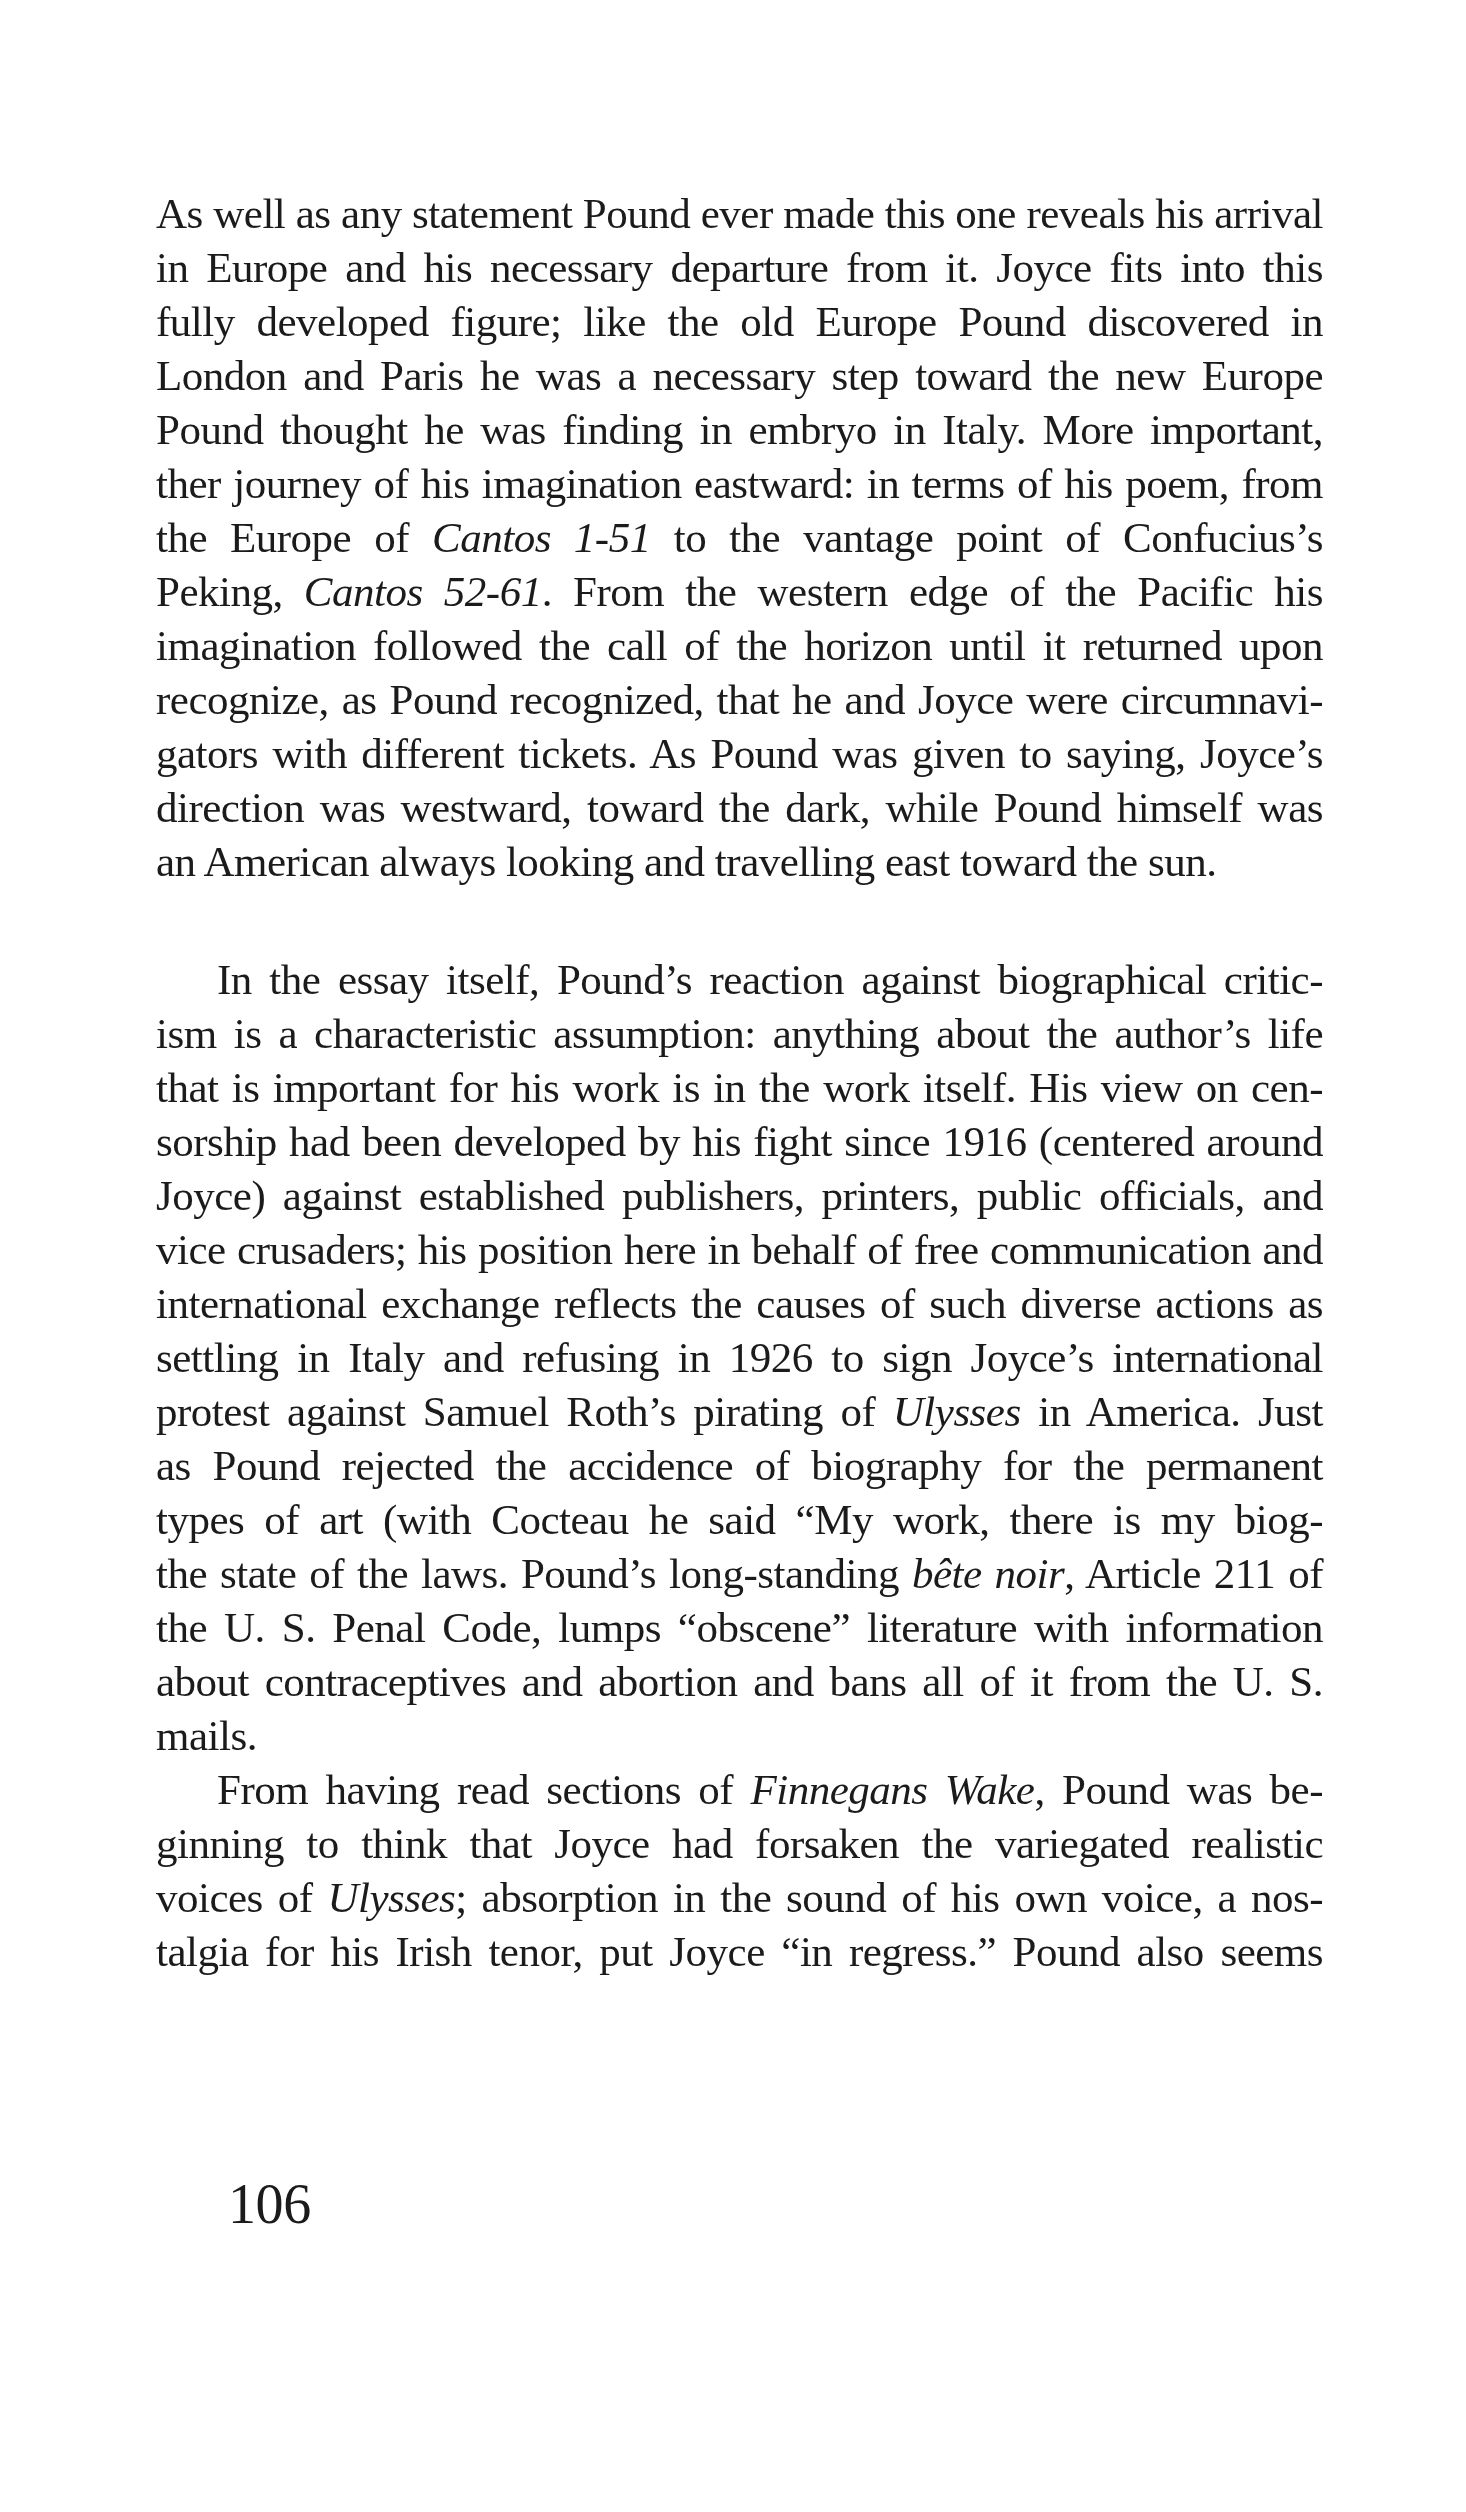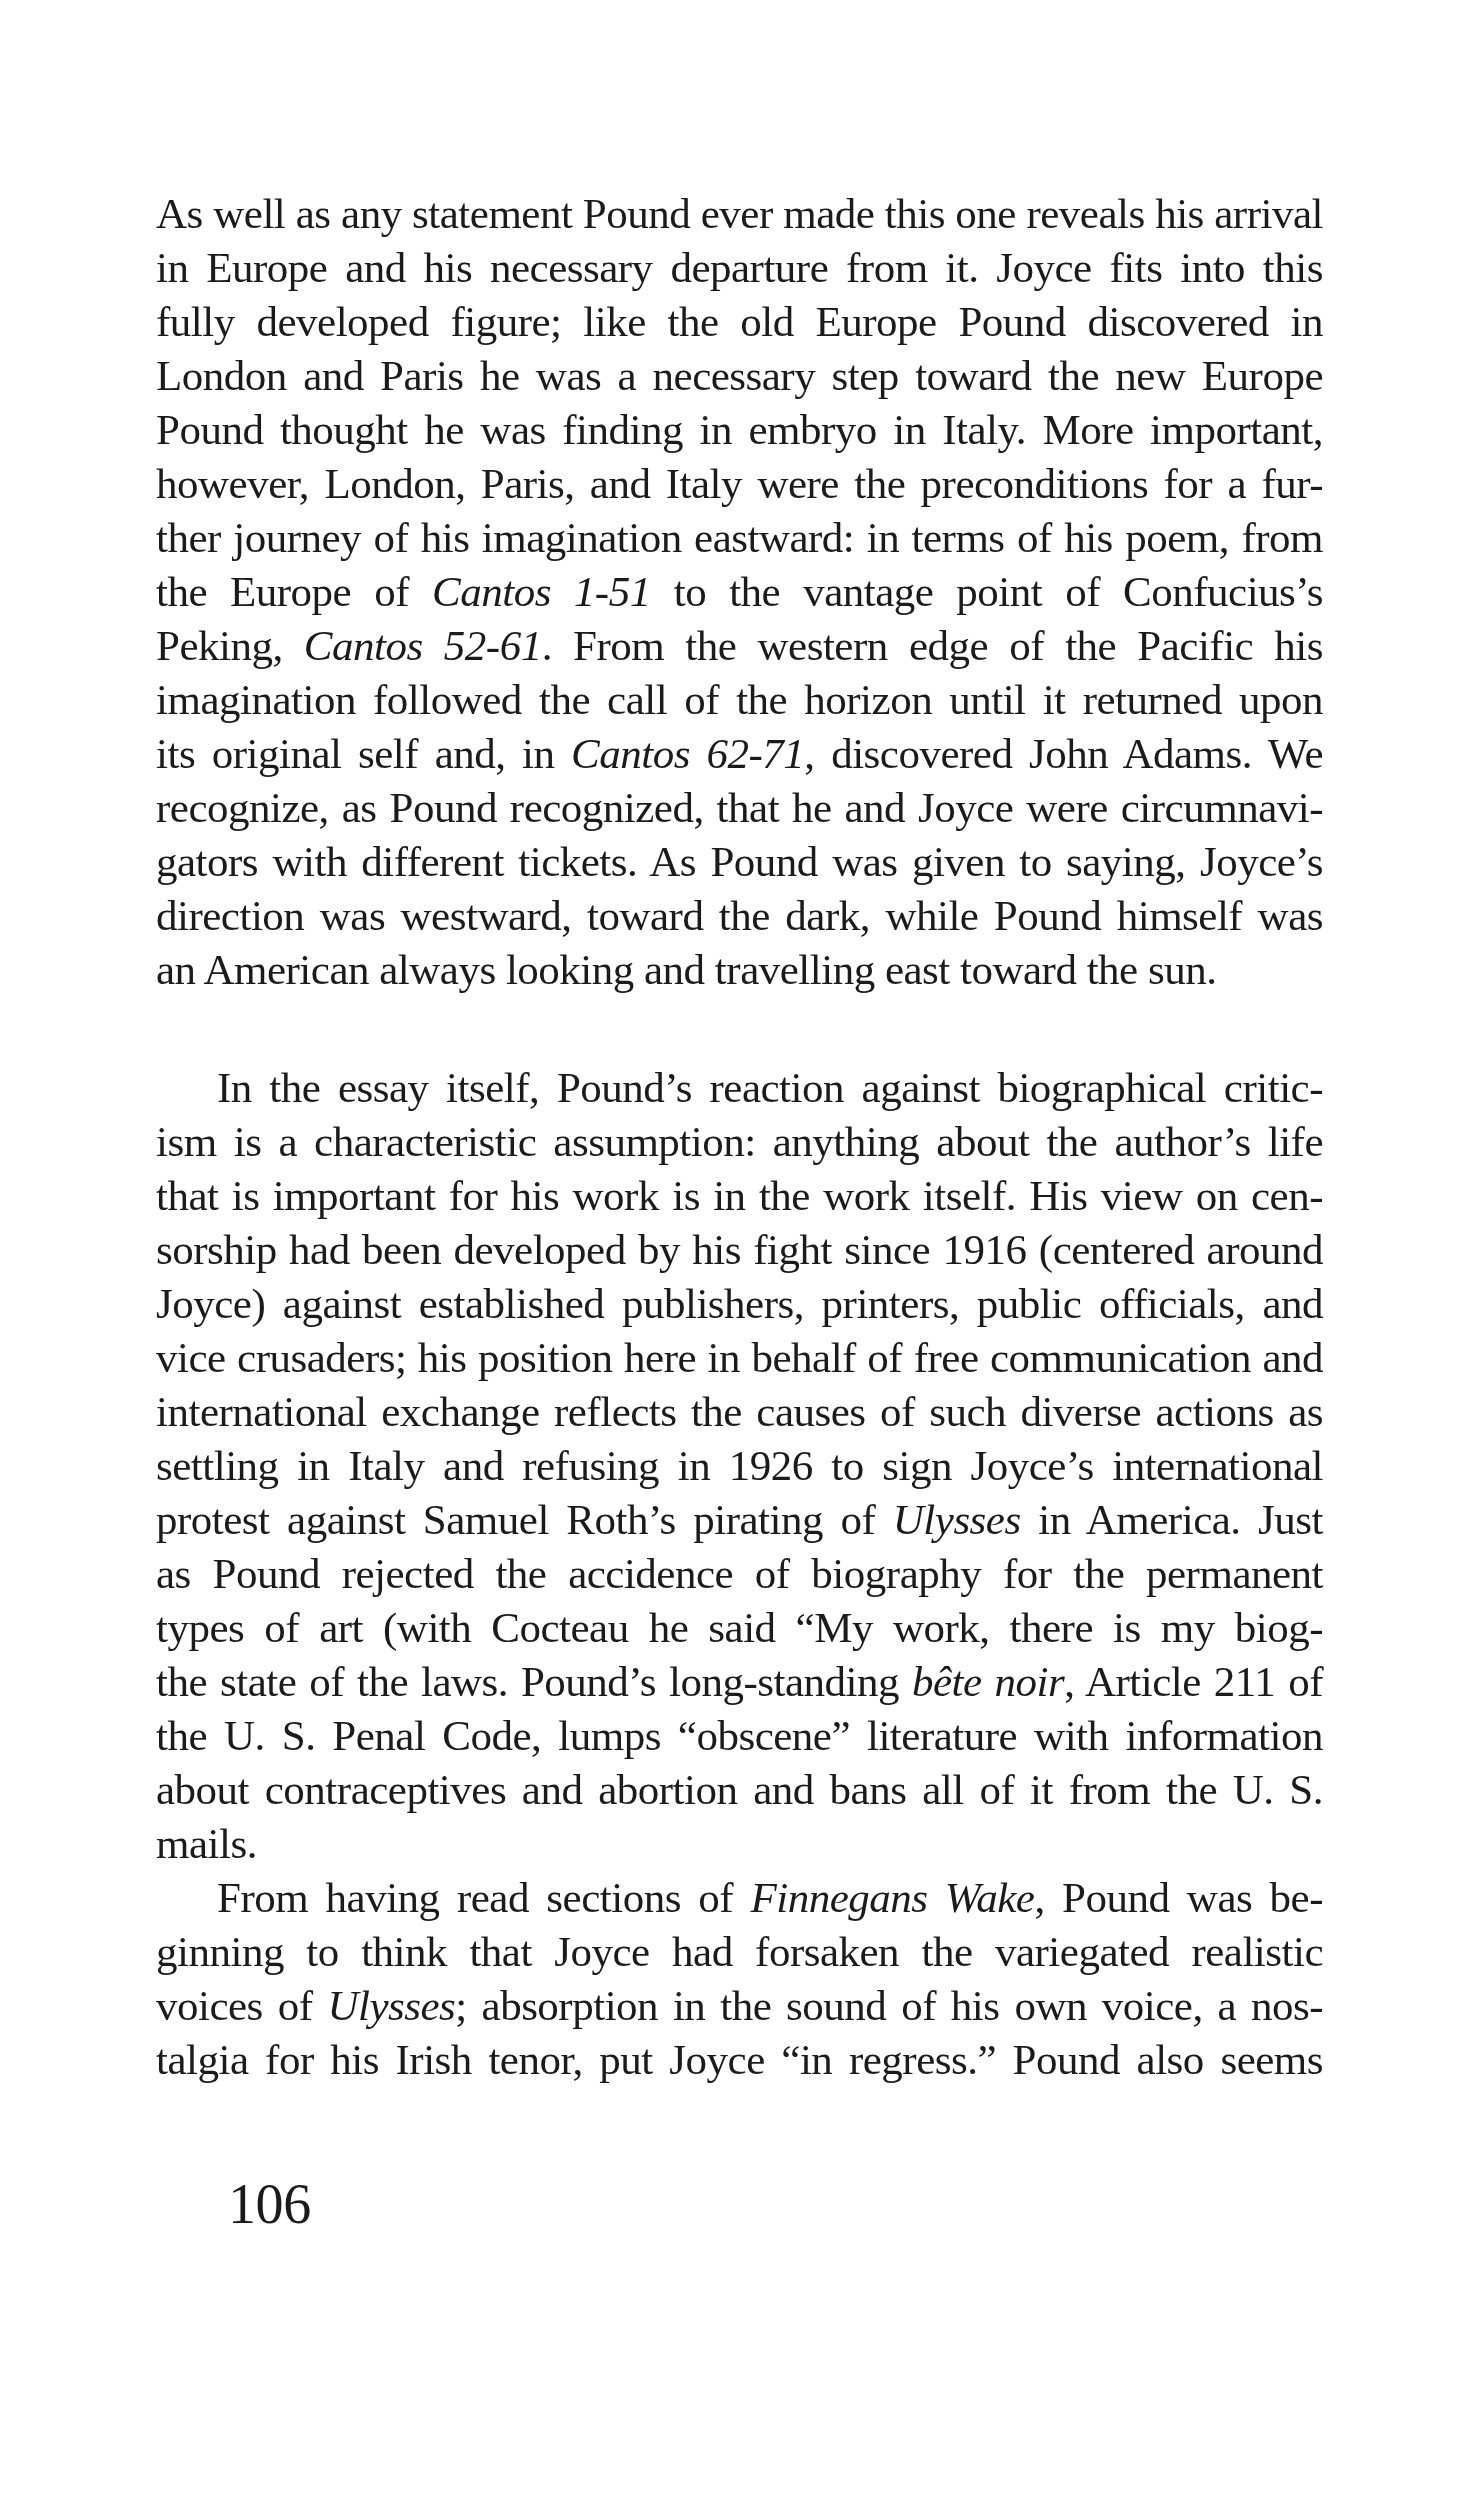--- a/index.html
+++ b/index.html
@@ -67,26 +67,24 @@
 <body>
 
 <div class="page">
   <div class="text-block" id="text-block">
       <div class="paragraph">
         <span class="line"><span>As well as any statement Pound ever made this one reveals his arrival</span></span>
         <span class="line"><span>in Europe and his necessary departure from it. Joyce fits into this</span></span>
         <span class="line"><span>fully developed figure; like the old Europe Pound discovered in</span></span>
         <span class="line"><span>London and Paris he was a necessary step toward the new Europe</span></span>
         <span class="line"><span>Pound thought he was finding in embryo in Italy. More important,</span></span>
-        <span class="line"><span>however, London, Paris, and Italy were the preconditions for a fur-</span></span>
         <span class="line"><span>ther journey of his imagination eastward: in terms of his poem, from</span></span>
         <span class="line"><span>the Europe of </span><span class="seg-italic">Cantos 1-51</span><span> to the vantage point of Confucius’s</span></span>
         <span class="line"><span>Peking, </span><span class="seg-italic">Cantos 52-61</span><span>. From the western edge of the Pacific his</span></span>
         <span class="line"><span>imagination followed the call of the horizon until it returned upon</span></span>
-        <span class="line"><span>its original self and, in </span><span class="seg-italic">Cantos 62-71</span><span>, discovered John Adams. We</span></span>
         <span class="line"><span>recognize, as Pound recognized, that he and Joyce were circumnavi-</span></span>
         <span class="line"><span>gators with different tickets. As Pound was given to saying, Joyce’s</span></span>
         <span class="line"><span>direction was westward, toward the dark, while Pound himself was</span></span>
         <span class="line last"><span>an American always looking and travelling east toward the sun.</span></span>
       </div>
       <div class="paragraph gap">
         <span class="line indent"><span>In the essay itself, Pound’s reaction against biographical critic-</span></span>
         <span class="line"><span>ism is a characteristic assumption: anything about the author’s life</span></span>
         <span class="line"><span>that is important for his work is in the work itself. His view on cen-</span></span>
         <span class="line"><span>sorship had been developed by his fight since 1916 (centered around</span></span>

